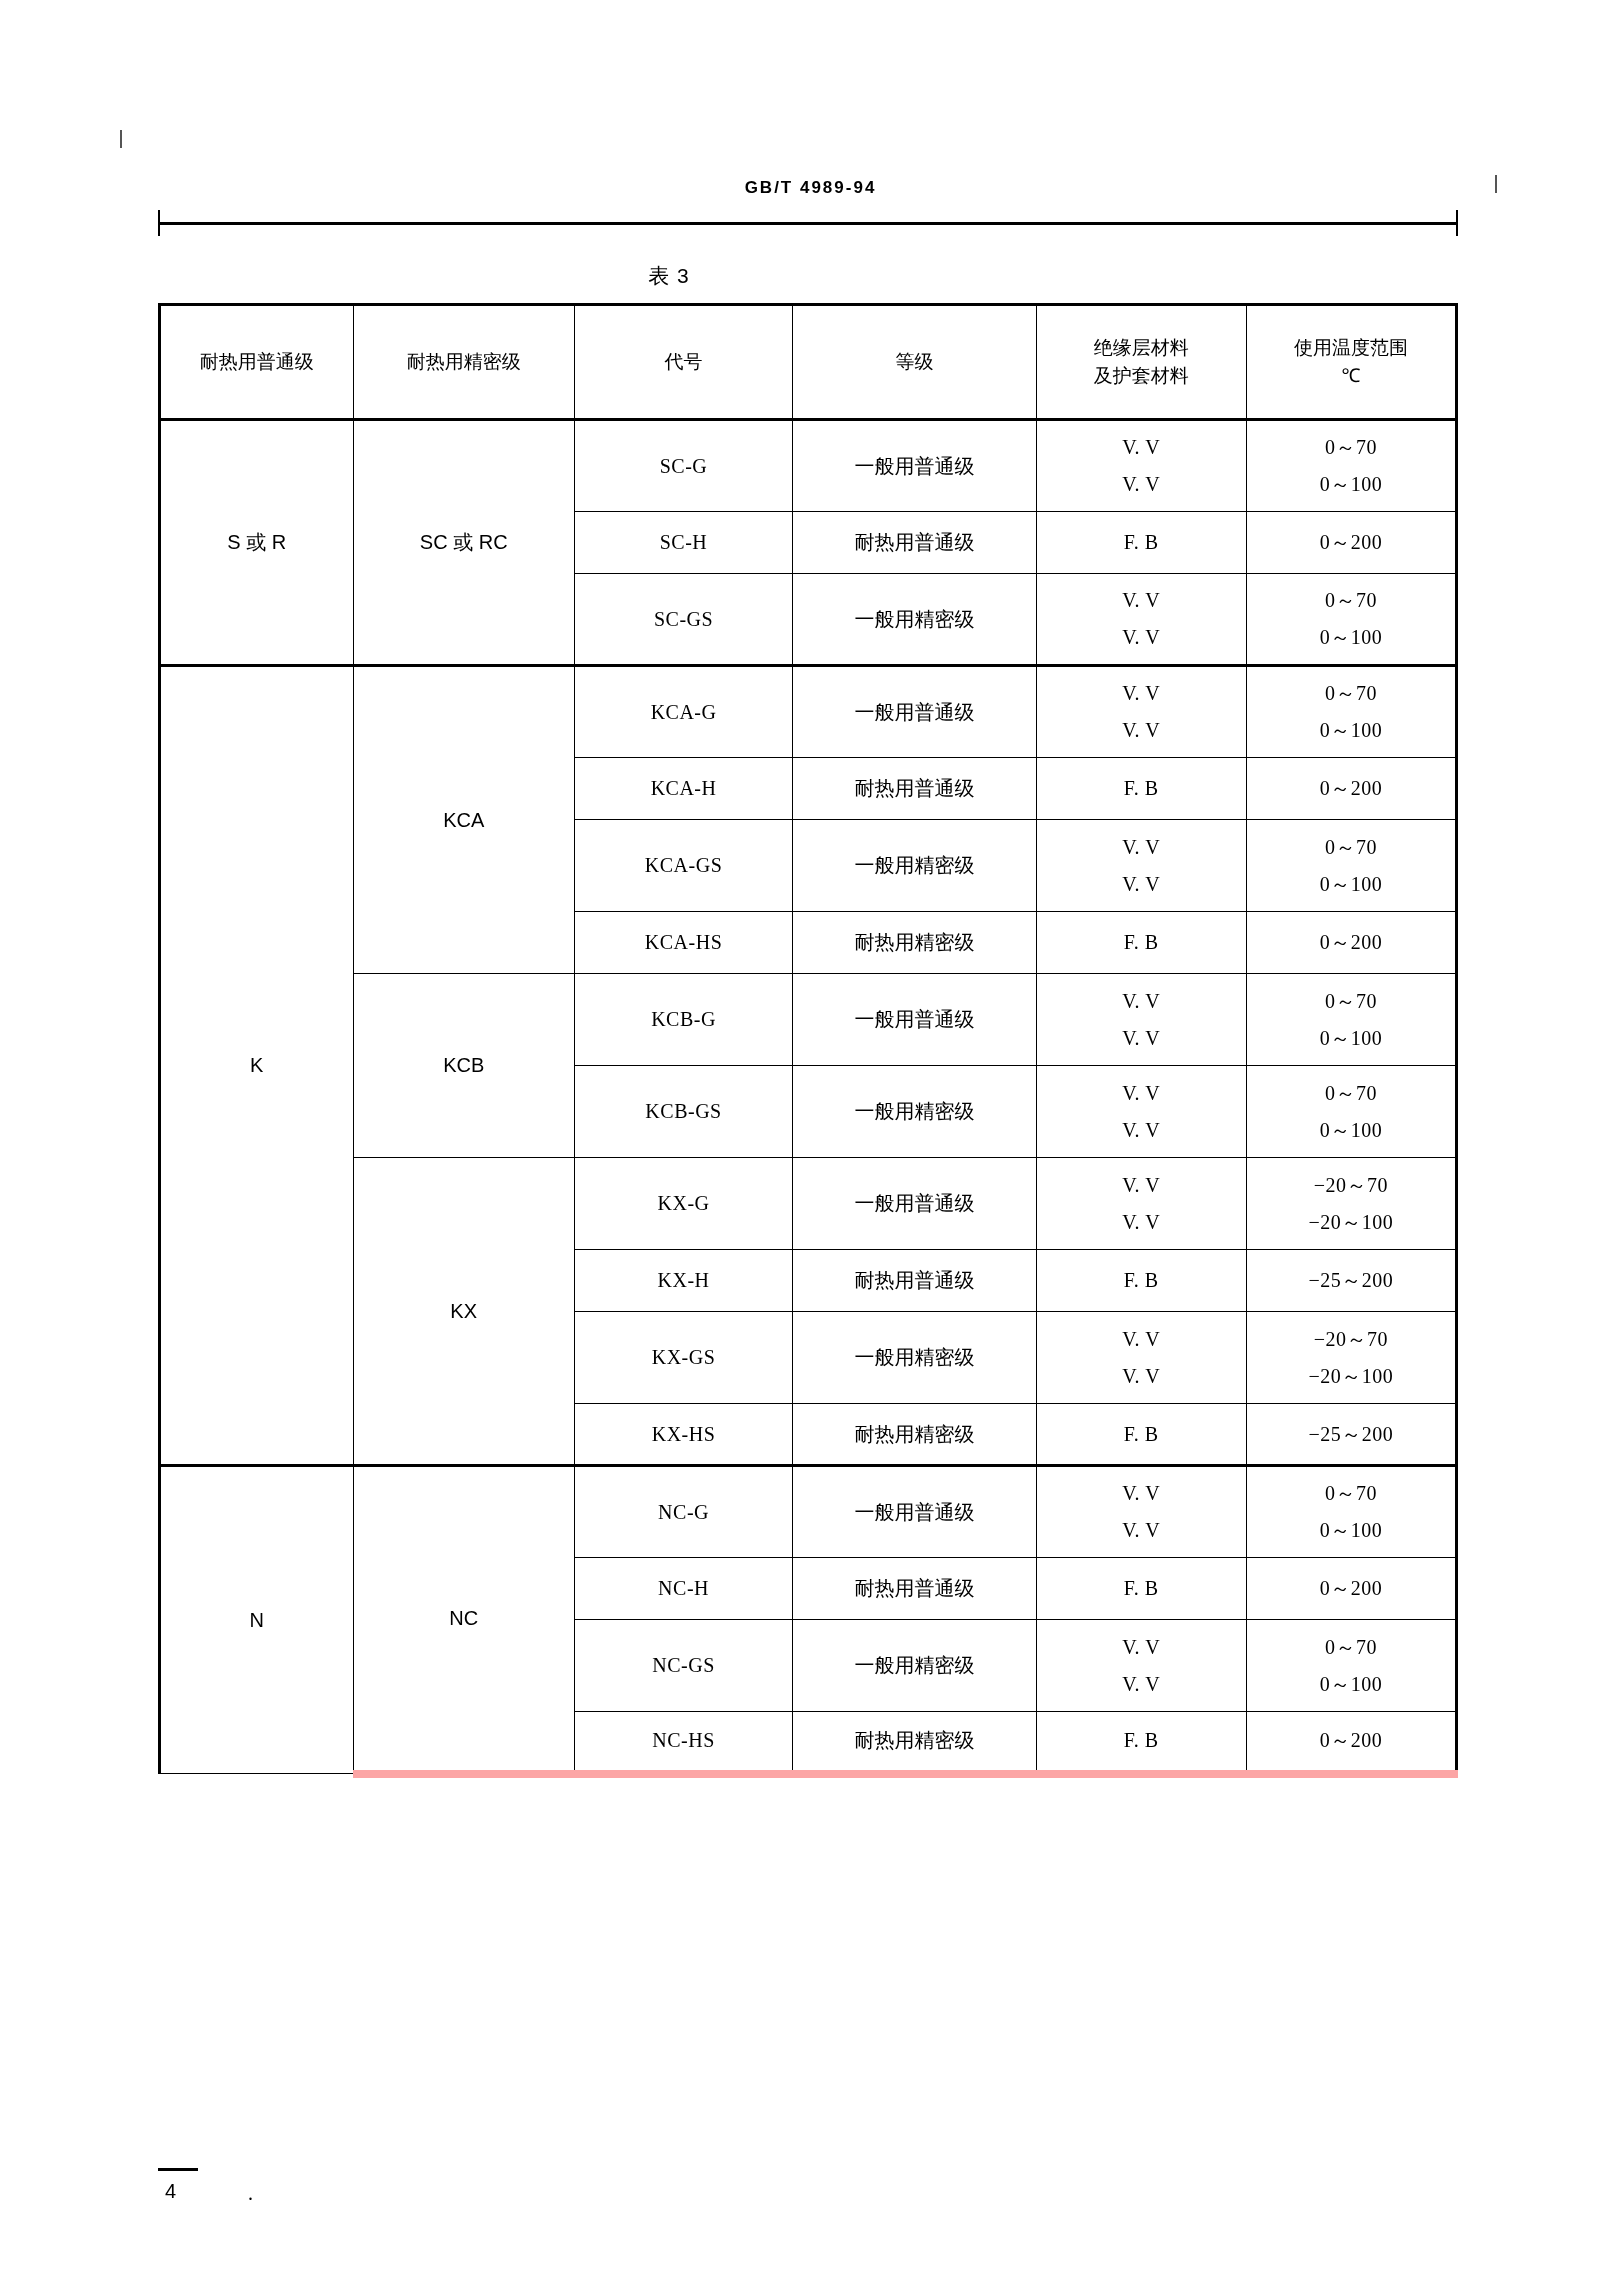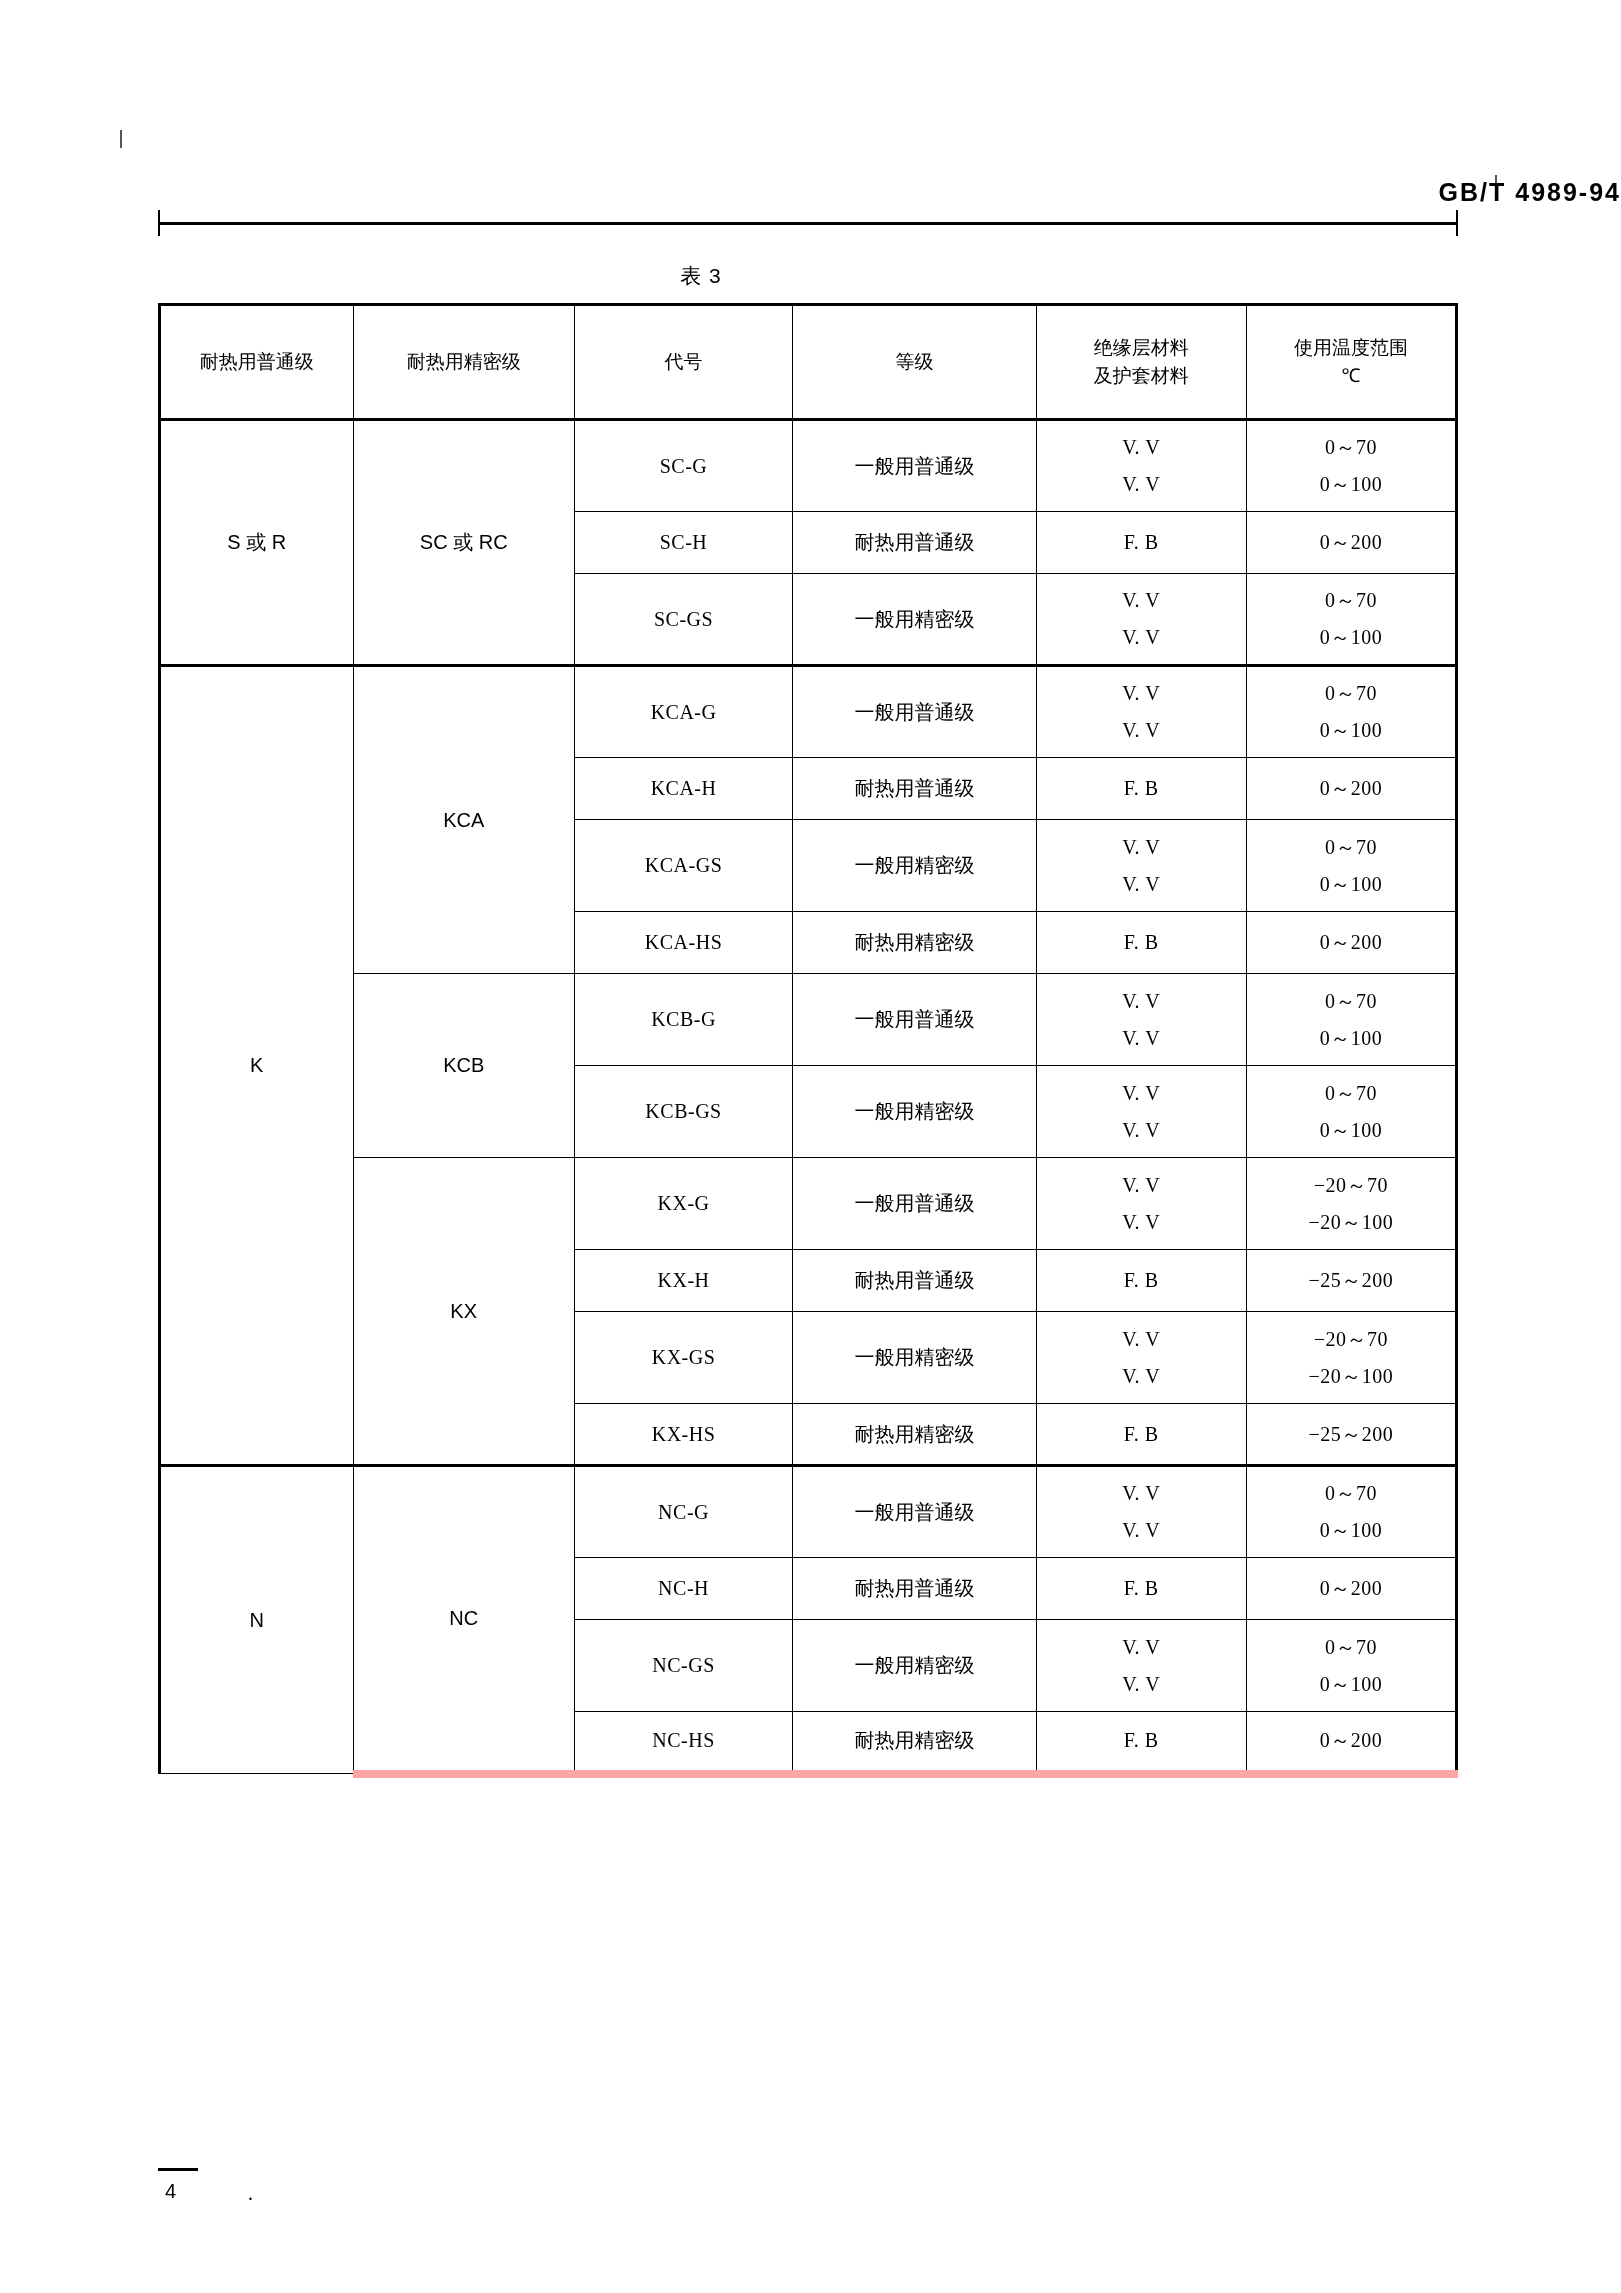--- a/index.html
+++ b/index.html
@@ -19,24 +19,24 @@
     background: #ffffff;
     overflow: hidden;
   }
 
   
   .std-header {
     position: absolute;
     top: 178px;
     left: 0;
     width: 1621px;
-    text-align: right;
+    text-align: center;
     font-family: "Liberation Sans", sans-serif;
     font-weight: bold;
-    font-size: 25px;
+    font-size: 17px;
     letter-spacing: 2px;
   }
   .header-rule {
     position: absolute;
     top: 222px;
     left: 158px;
     width: 1300px;
     height: 3px;
     background: #000000;
   }
@@ -58,21 +58,20 @@
   }
   .table-caption {
     position: absolute;
     top: 262px;
     left: 0;
     width: 1338px;
     text-align: center;
     font-family: "Liberation Sans", sans-serif;
     font-size: 21px;
     letter-spacing: 1px;
-    padding-left: 32px;
   }
 
   
   .tbl-wrap {
     position: absolute;
     top: 303px;
     left: 158px;
     width: 1300px;
   }
   table.t3 {

